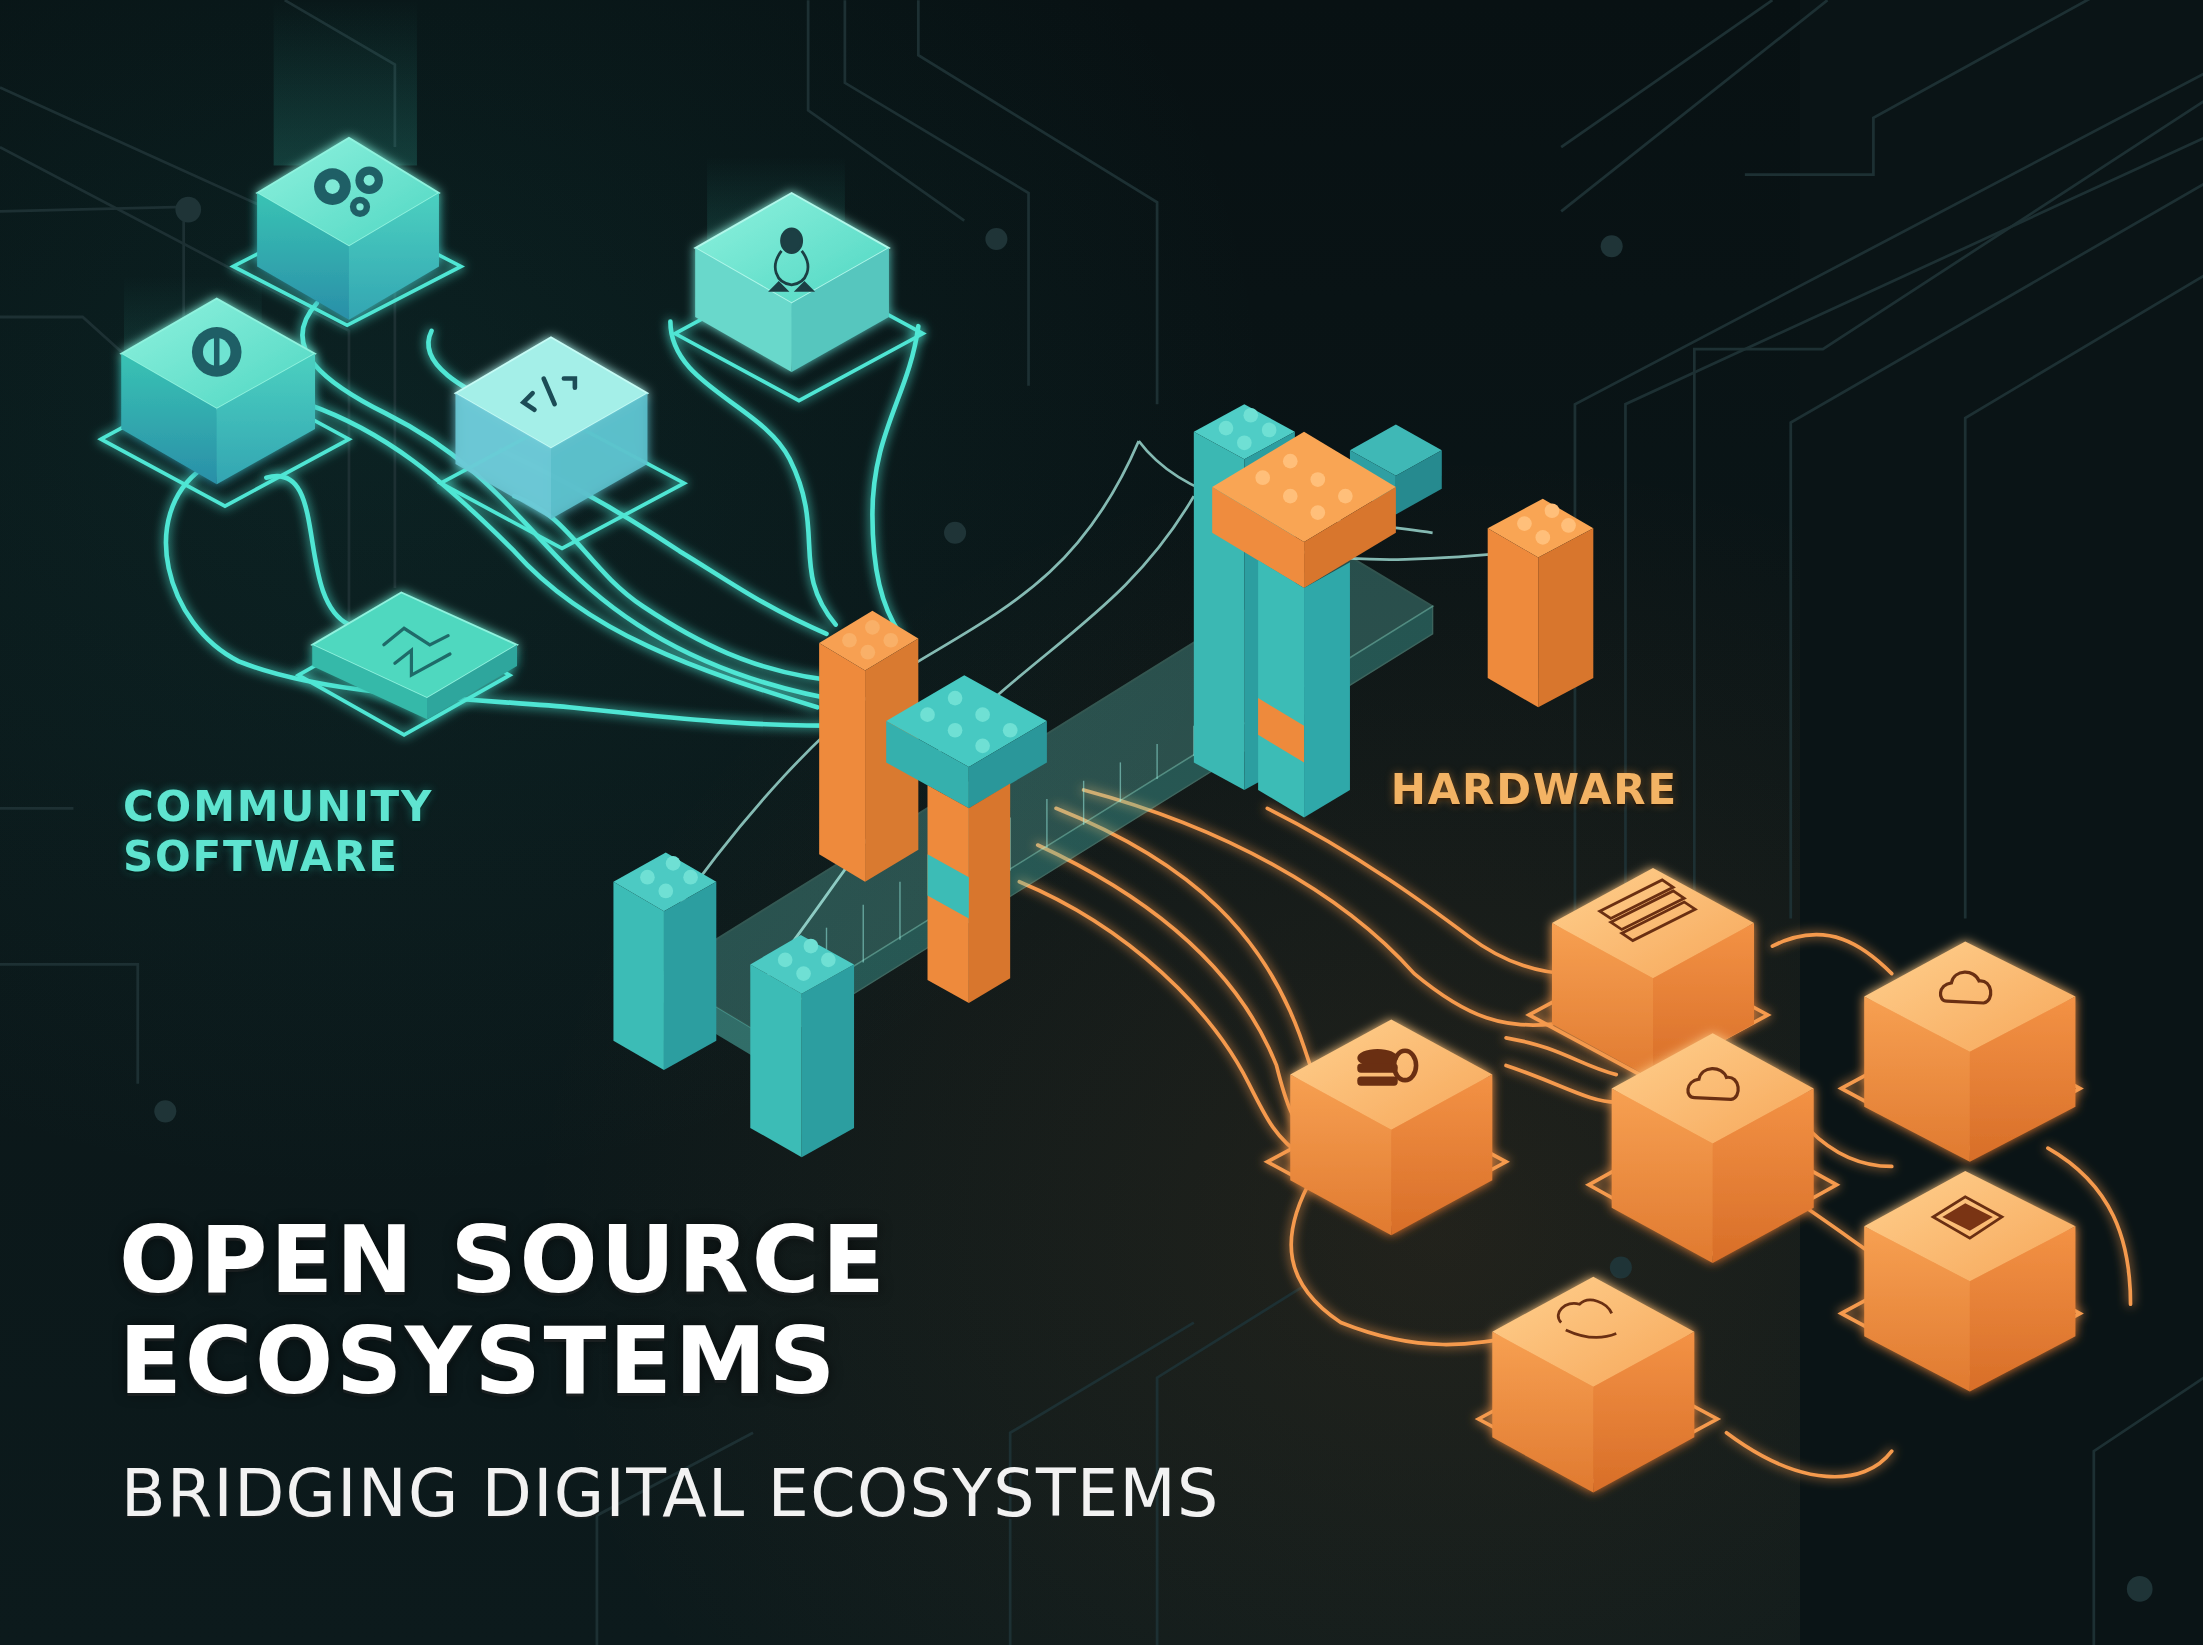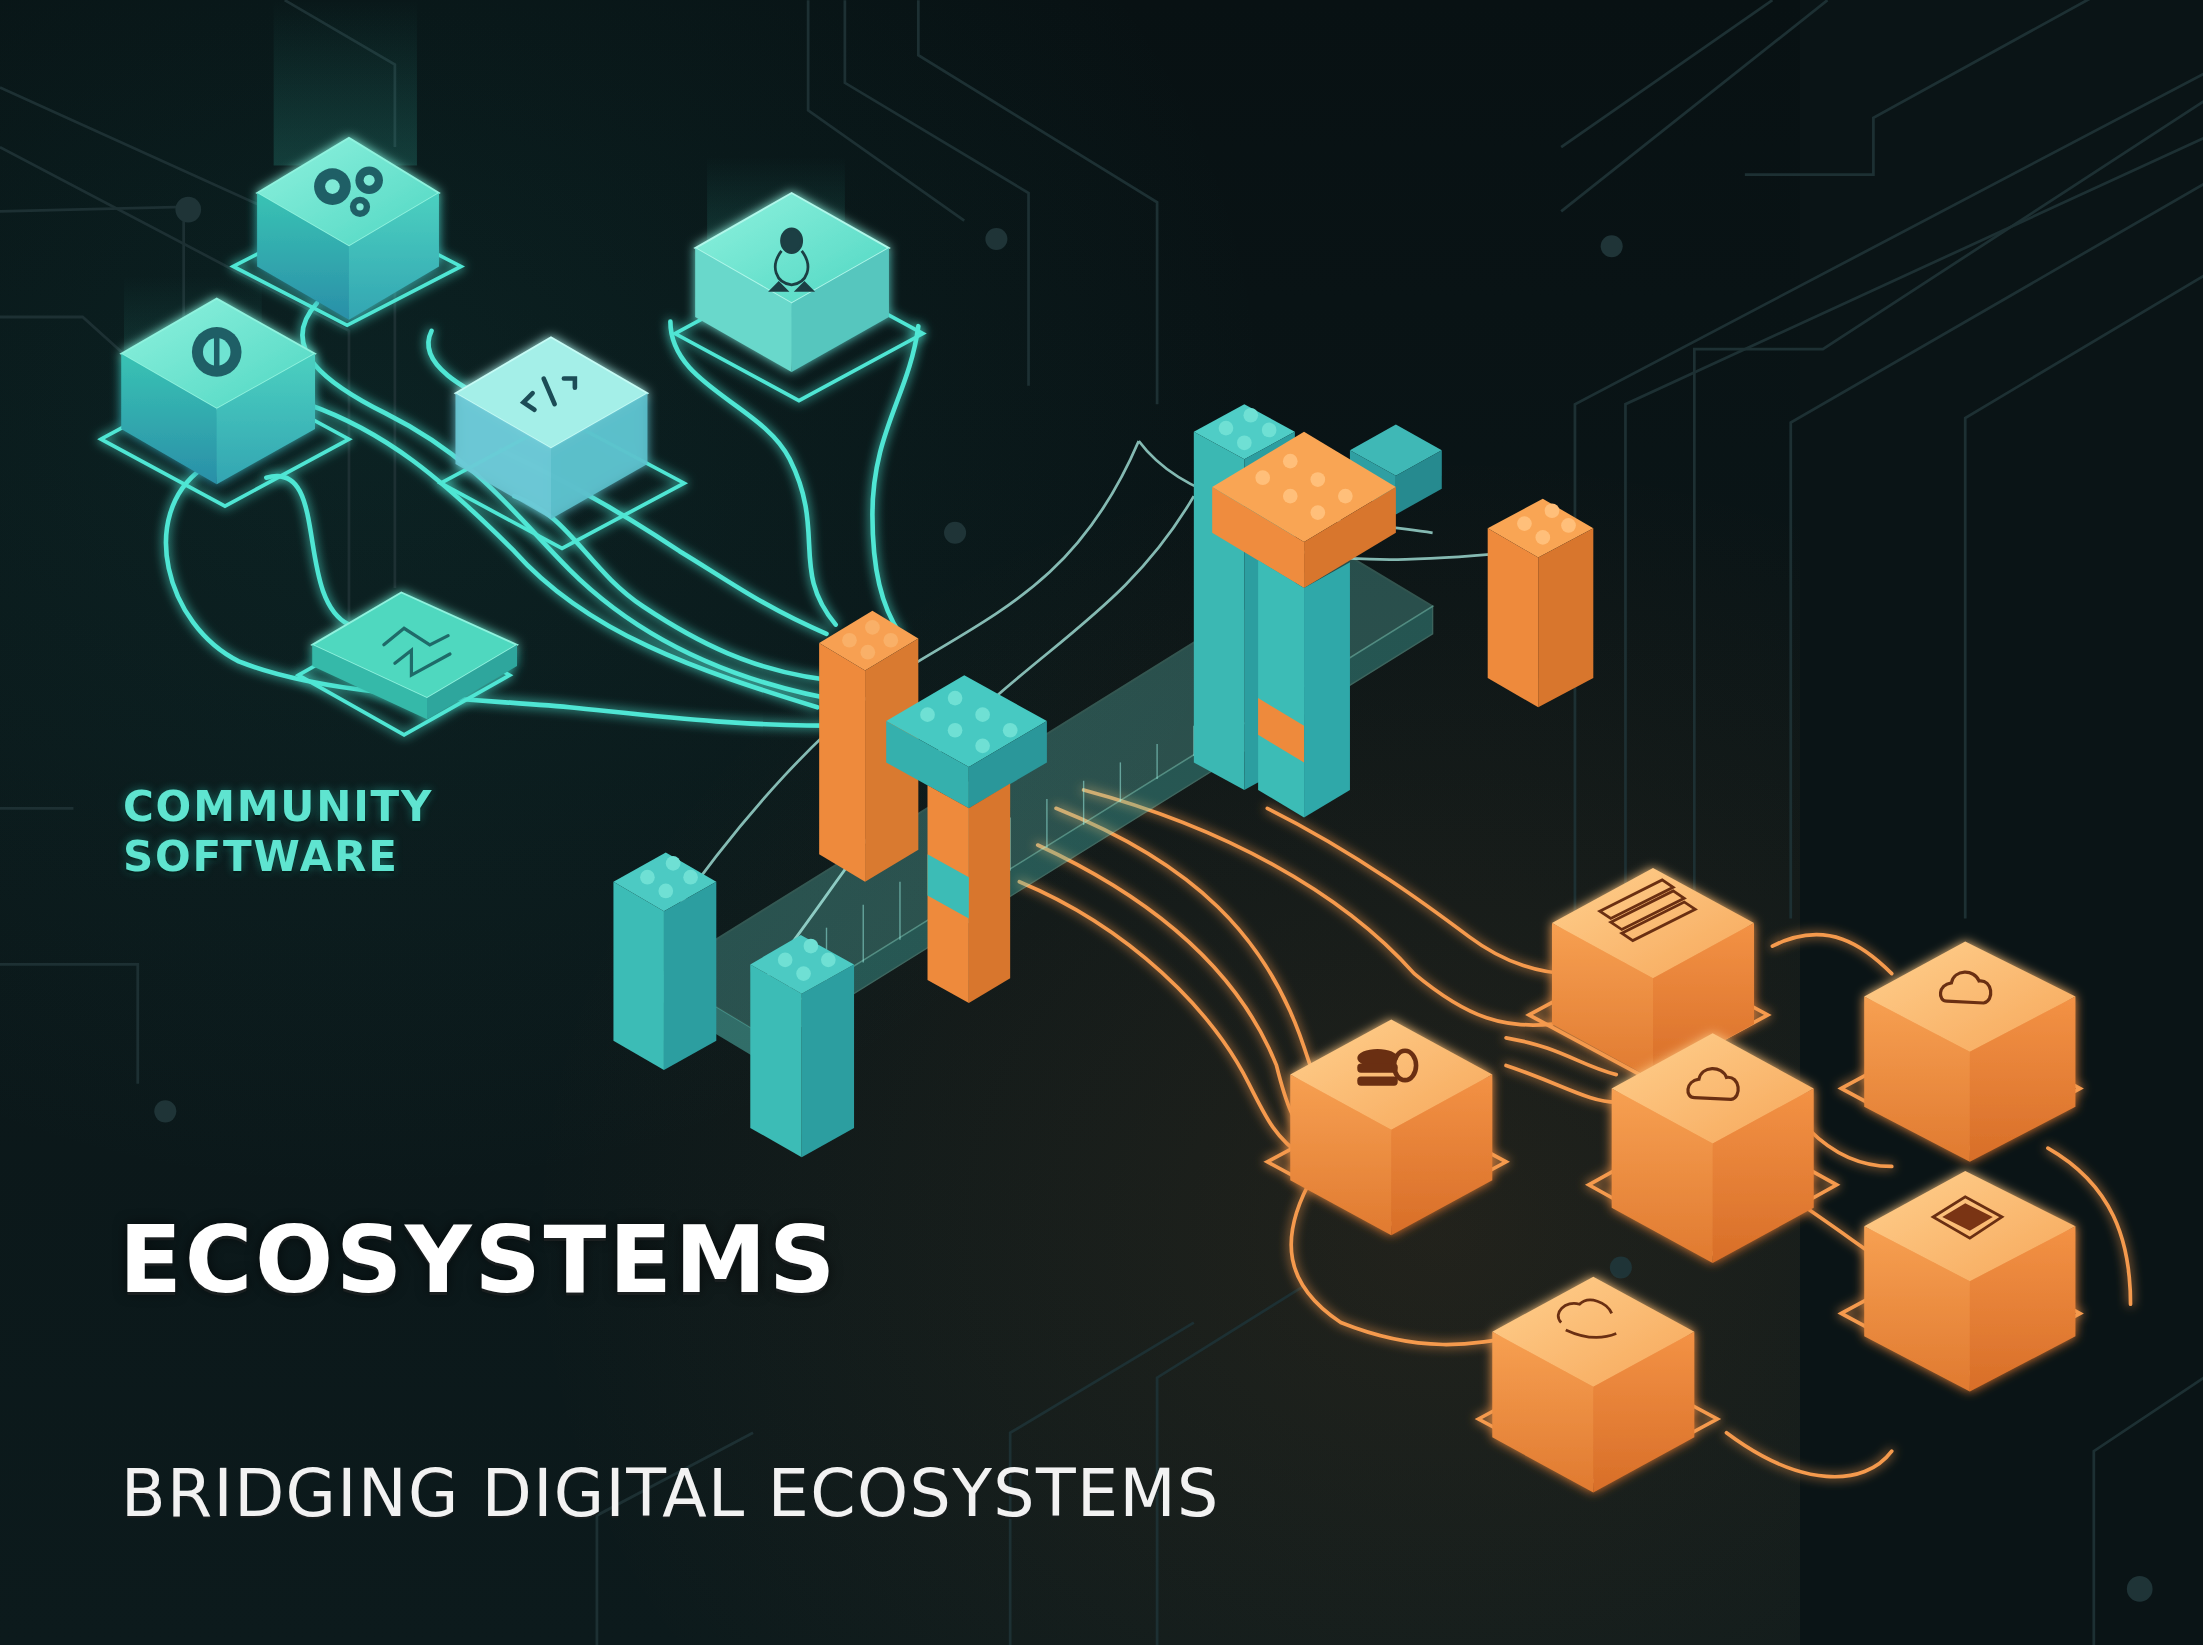--- a/index.html
+++ b/index.html
@@ -393,21 +393,23 @@
       <path d="M2105 1325 L2140 1303 L2180 1325 L2145 1348 Z" fill="none" stroke="#6a2f12" stroke-width="3"></path>
     </g>
   </svg>
 
   <div class="label label-teal">
     <div>COMMUNITY</div>
     <div>SOFTWARE</div>
   </div>
 
   <div class="label label-orange">
+    <div>HARDWARE</div>
   </div>
 
   <div class="title">
+    <div>OPEN SOURCE</div>
     <div>ECOSYSTEMS</div>
   </div>
 
   <div class="subtitle">BRIDGING DIGITAL ECOSYSTEMS</div>
 </div>
 
 
 </body></html>

